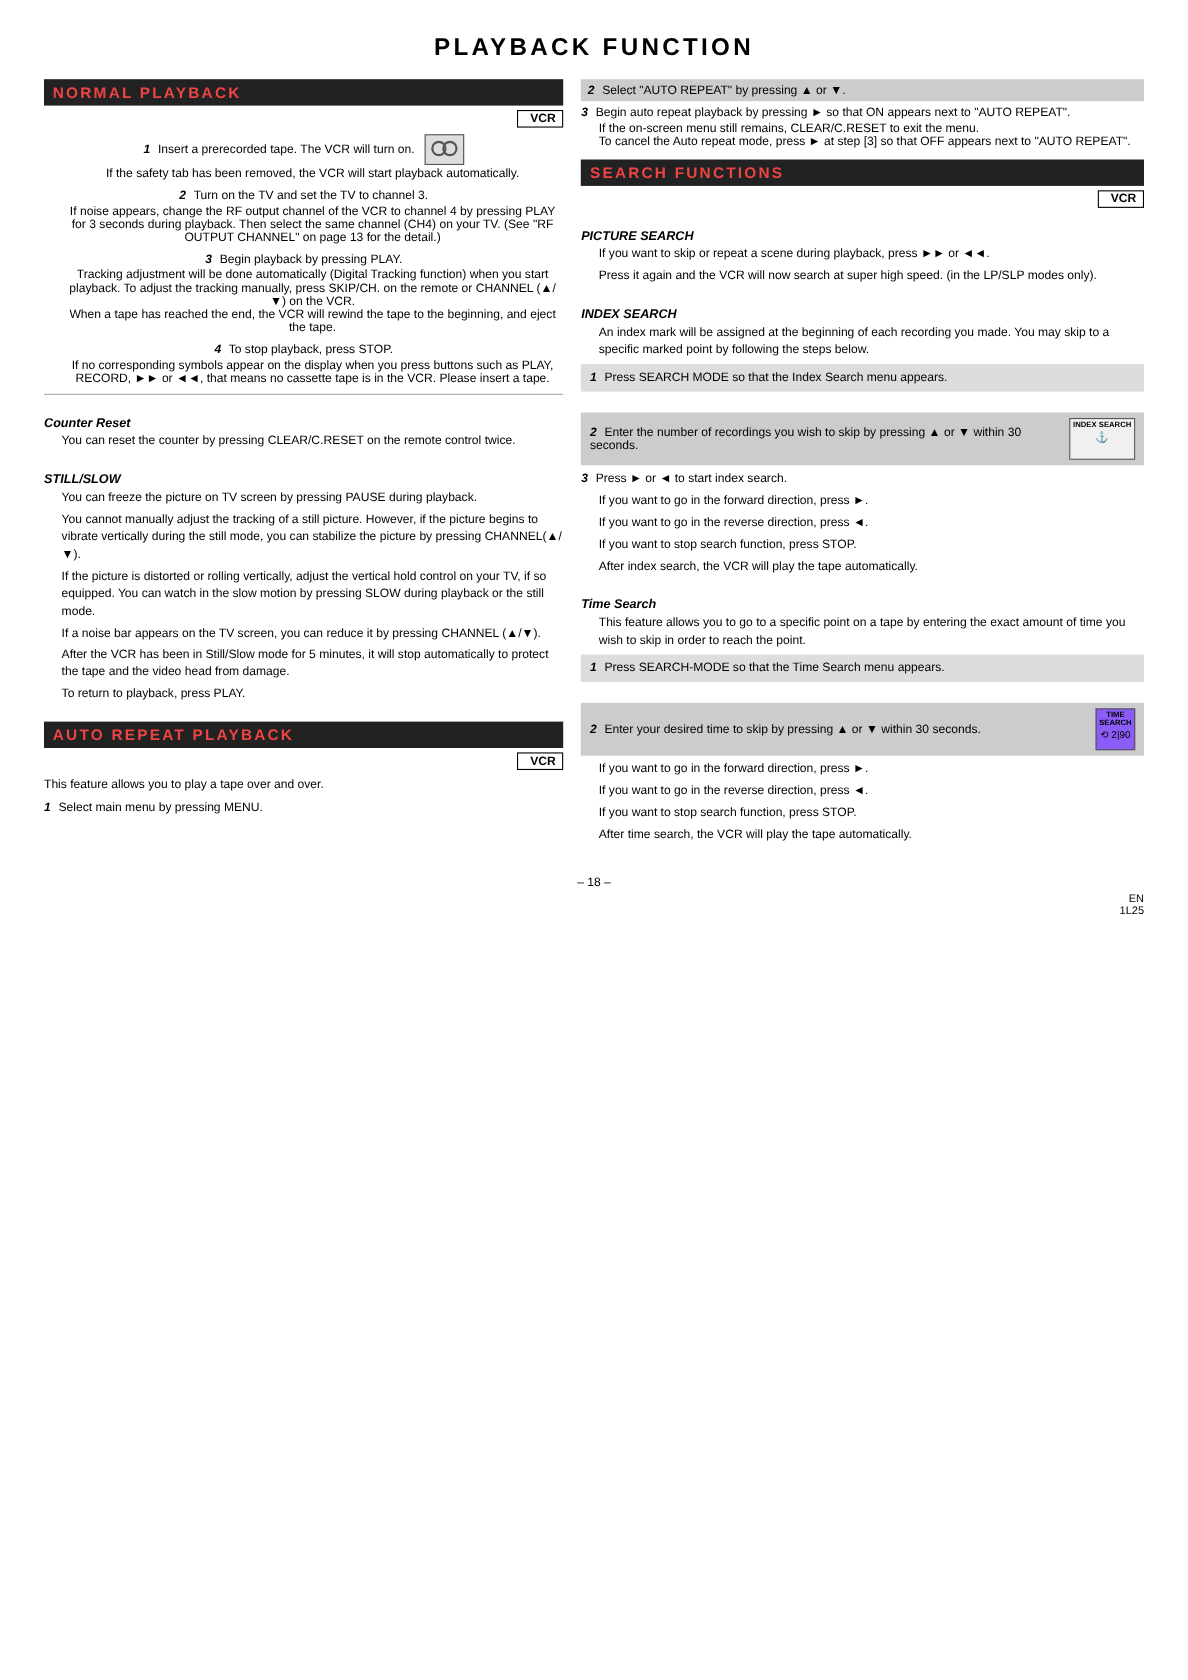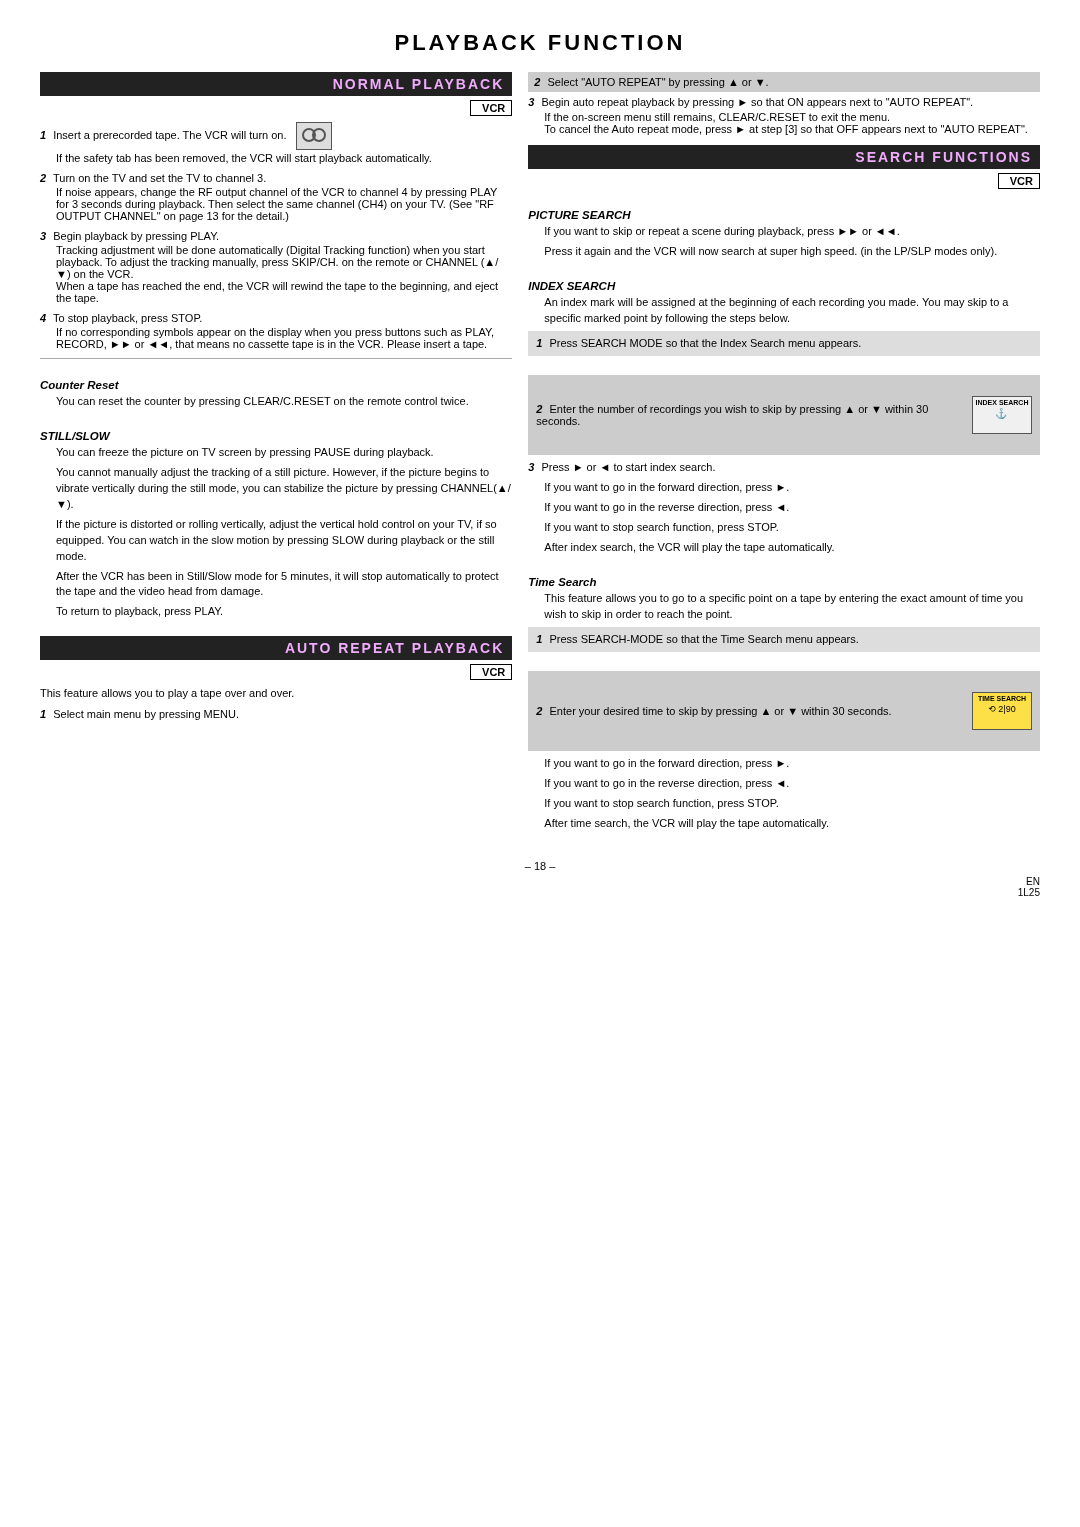--- a/index.html
+++ b/index.html
@@ -24,41 +24,42 @@
       gap: 16px;
     }
     .left-col {
       width: 48%;
     }
     .right-col {
       width: 52%;
     }
     .section-header {
       background: #222;
-      color: #f0abfc;
-      text-align: right;
+      color: #ef4444;
+      text-align: left;
       font-size: 14px;
       font-weight: bold;
       letter-spacing: 2px;
       padding: 4px 8px;
       margin-bottom: 4px;
     }
     .vcr-badge {
       display: block;
       text-align: right;
       border: 1.5px solid #000;
       font-size: 11px;
       font-weight: bold;
       padding: 1px 6px;
       width: 42px;
       margin-left: auto;
       margin-bottom: 6px;
     }
     .step-block {
       margin-bottom: 8px;
+      text-align: center;
     }
     .step-num {
       font-style: italic;
       font-weight: bold;
       margin-right: 4px;
     }
     .step-content {
       margin-left: 12px;
       margin-top: 2px;
     }
@@ -121,43 +122,43 @@
       vertical-align: middle;
       margin-left: 6px;
       font-size: 8px;
       text-align: center;
       padding: 2px;
       position: relative;
     }
     .time-search-box {
       display: inline-block;
       border: 1px solid #555;
-      background: #fde047;
-      width: 60px;
+      background: #8b5cf6;
+      width: 36px;
       height: 38px;
       vertical-align: middle;
       margin-left: 16px;
       font-size: 8px;
       text-align: center;
       padding: 2px;
     }
     .gray-bar {
       background: #ccc;
       padding: 4px 6px;
       margin-bottom: 3px;
     }
     .search-step {
       background: #ddd;
       padding: 5px 8px;
       margin-bottom: 19px;
       line-height: 1.4;
     }
     .search-step-2 {
       background: #ccc;
-      padding: 21px 8px;
+      padding: 5px 8px;
       margin-bottom: 5px;
       display: flex;
       align-items: center;
     }
     hr.thin {
       border: none;
       border-top: 1px solid #aaa;
       margin: 8px 0;
     }
   </style>
@@ -214,20 +215,21 @@
       <div>
         <div class="subsection-title">Counter Reset</div>
         <p class="indented">You can reset the counter by pressing CLEAR/C.RESET on the remote control twice.</p>
       </div>
 
       <div>
         <div class="subsection-title">STILL/SLOW</div>
         <p class="indented">You can freeze the picture on TV screen by pressing PAUSE during playback.</p>
         <p class="indented">You cannot manually adjust the tracking of a still picture. However, if the picture begins to vibrate vertically during the still mode, you can stabilize the picture by pressing CHANNEL(▲/▼).</p>
         <p class="indented">If the picture is distorted or rolling vertically, adjust the vertical hold control on your TV, if so equipped. You can watch in the slow motion by pressing SLOW during playback or the still mode.</p>
+        <p class="indented">If a noise bar appears on the TV screen, you can reduce it by pressing CHANNEL (▲/▼).</p>
         <p class="indented">After the VCR has been in Still/Slow mode for 5 minutes, it will stop automatically to protect the tape and the video head from damage.</p>
         <p class="indented">To return to playback, press PLAY.</p>
       </div>
 
     </div>
 
     <div style="margin-top: 16px;">
       <div class="section-header">AUTO REPEAT PLAYBACK</div>
       <span class="vcr-badge">VCR</span>
       <p>This feature allows you to play a tape over and over.</p>

